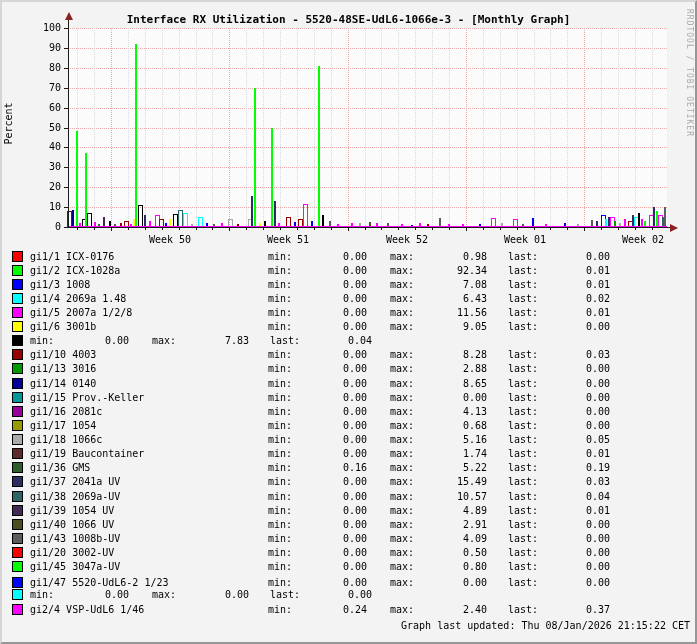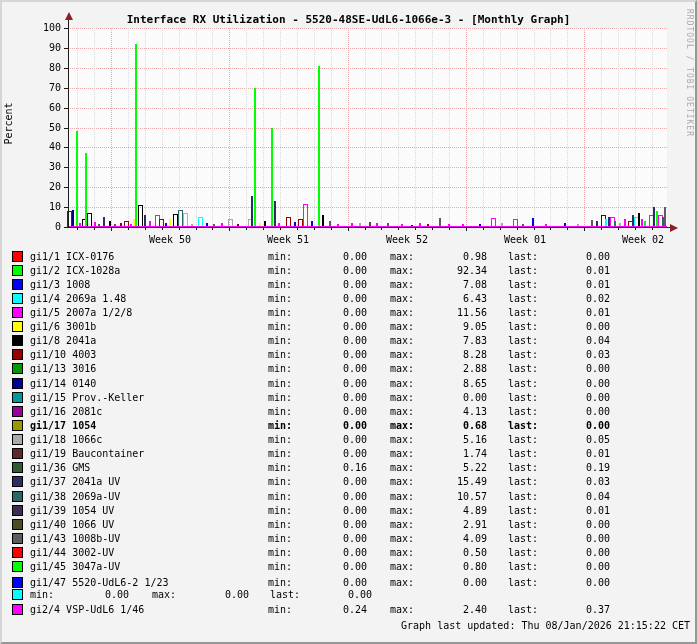--- a/index.html
+++ b/index.html
@@ -218,36 +218,36 @@
       <div class="week-label" style="left: 490px;">Week 01</div>
       <div class="week-label" style="left: 608px;">Week 02</div>
     </div>
   <div id="legend">
       <div class="lrow" style="top: 249px;"><div class="sw" style="background: rgb(255, 0, 0);"></div><div class="lname">gi1/1 ICX-0176</div><div class="lk">min:</div><div class="lv">0.00</div><div class="lk">max:</div><div class="lv2">0.98</div><div class="lk5">last:</div><div class="lv3">0.00</div></div>
       <div class="lrow" style="top: 263.12px;"><div class="sw" style="background: rgb(0, 255, 0);"></div><div class="lname">gi1/2 ICX-1028a</div><div class="lk">min:</div><div class="lv">0.00</div><div class="lk">max:</div><div class="lv2">92.34</div><div class="lk5">last:</div><div class="lv3">0.01</div></div>
       <div class="lrow" style="top: 277.24px;"><div class="sw" style="background: rgb(0, 0, 255);"></div><div class="lname">gi1/3 1008</div><div class="lk">min:</div><div class="lv">0.00</div><div class="lk">max:</div><div class="lv2">7.08</div><div class="lk5">last:</div><div class="lv3">0.01</div></div>
       <div class="lrow" style="top: 291.36px;"><div class="sw" style="background: rgb(0, 255, 255);"></div><div class="lname">gi1/4 2069a_1.48</div><div class="lk">min:</div><div class="lv">0.00</div><div class="lk">max:</div><div class="lv2">6.43</div><div class="lk5">last:</div><div class="lv3">0.02</div></div>
       <div class="lrow" style="top: 305.48px;"><div class="sw" style="background: rgb(255, 0, 255);"></div><div class="lname">gi1/5 2007a_1/2/8</div><div class="lk">min:</div><div class="lv">0.00</div><div class="lk">max:</div><div class="lv2">11.56</div><div class="lk5">last:</div><div class="lv3">0.01</div></div>
       <div class="lrow" style="top: 319.6px;"><div class="sw" style="background: rgb(255, 255, 0);"></div><div class="lname">gi1/6 3001b</div><div class="lk">min:</div><div class="lv">0.00</div><div class="lk">max:</div><div class="lv2">9.05</div><div class="lk5">last:</div><div class="lv3">0.00</div></div>
-      <div class="lrow" style="top: 333.72px;"><div class="sw" style="background: rgb(0, 0, 0);"></div><div class="lname">gi1/8 2041a</div><div class="lk">min:</div><div class="lv">0.00</div><div class="lk">max:</div><div class="lv2">7.83</div><div class="lk5">last:</div><div class="lv3">0.04</div></div>
+      <div class="lrow" style="top: 333.72px;"><div class="sw" style="background: rgb(0, 0, 0);"></div><div class="lk">min:</div><div class="lv">0.00</div><div class="lk">max:</div><div class="lv2">7.83</div><div class="lk5">last:</div><div class="lv3">0.04</div></div>
       <div class="lrow" style="top: 347.84px;"><div class="sw" style="background: rgb(153, 0, 0);"></div><div class="lname">gi1/10 4003</div><div class="lk">min:</div><div class="lv">0.00</div><div class="lk">max:</div><div class="lv2">8.28</div><div class="lk5">last:</div><div class="lv3">0.03</div></div>
       <div class="lrow" style="top: 361.96px;"><div class="sw" style="background: rgb(0, 153, 0);"></div><div class="lname">gi1/13 3016</div><div class="lk">min:</div><div class="lv">0.00</div><div class="lk">max:</div><div class="lv2">2.88</div><div class="lk5">last:</div><div class="lv3">0.00</div></div>
       <div class="lrow" style="top: 376.08px;"><div class="sw" style="background: rgb(0, 0, 153);"></div><div class="lname">gi1/14 0140</div><div class="lk">min:</div><div class="lv">0.00</div><div class="lk">max:</div><div class="lv2">8.65</div><div class="lk5">last:</div><div class="lv3">0.00</div></div>
       <div class="lrow" style="top: 390.2px;"><div class="sw" style="background: rgb(0, 153, 153);"></div><div class="lname">gi1/15 Prov.-Keller</div><div class="lk">min:</div><div class="lv">0.00</div><div class="lk">max:</div><div class="lv2">0.00</div><div class="lk5">last:</div><div class="lv3">0.00</div></div>
       <div class="lrow" style="top: 404.32px;"><div class="sw" style="background: rgb(153, 0, 153);"></div><div class="lname">gi1/16 2081c</div><div class="lk">min:</div><div class="lv">0.00</div><div class="lk">max:</div><div class="lv2">4.13</div><div class="lk5">last:</div><div class="lv3">0.00</div></div>
-      <div class="lrow" style="top: 418.44px; font-weight: bold;"><div class="sw" style="background: rgb(153, 153, 0);"></div><div class="lname">gi1/17 1054</div><div class="lk">min:</div><div class="lv">0.00</div><div class="lk">max:</div><div class="lv2">0.68</div><div class="lk5">last:</div><div class="lv3">0.00</div></div>
+      <div class="lrow" style="top: 418.44px;"><div class="sw" style="background: rgb(153, 153, 0);"></div><div class="lname">gi1/17 1054</div><div class="lk">min:</div><div class="lv">0.00</div><div class="lk">max:</div><div class="lv2">0.68</div><div class="lk5">last:</div><div class="lv3">0.00</div></div>
       <div class="lrow" style="top: 432.56px;"><div class="sw" style="background: rgb(170, 170, 170);"></div><div class="lname">gi1/18 1066c</div><div class="lk">min:</div><div class="lv">0.00</div><div class="lk">max:</div><div class="lv2">5.16</div><div class="lk5">last:</div><div class="lv3">0.05</div></div>
       <div class="lrow" style="top: 446.68px;"><div class="sw" style="background: rgb(94, 43, 43);"></div><div class="lname">gi1/19 Baucontainer</div><div class="lk">min:</div><div class="lv">0.00</div><div class="lk">max:</div><div class="lv2">1.74</div><div class="lk5">last:</div><div class="lv3">0.01</div></div>
       <div class="lrow" style="top: 460.8px;"><div class="sw" style="background: rgb(45, 92, 45);"></div><div class="lname">gi1/36 GMS</div><div class="lk">min:</div><div class="lv">0.16</div><div class="lk">max:</div><div class="lv2">5.22</div><div class="lk5">last:</div><div class="lv3">0.19</div></div>
       <div class="lrow" style="top: 474.92px;"><div class="sw" style="background: rgb(45, 45, 102);"></div><div class="lname">gi1/37 2041a_UV</div><div class="lk">min:</div><div class="lv">0.00</div><div class="lk">max:</div><div class="lv2">15.49</div><div class="lk5">last:</div><div class="lv3">0.03</div></div>
       <div class="lrow" style="top: 489.04px;"><div class="sw" style="background: rgb(45, 102, 102);"></div><div class="lname">gi1/38 2069a-UV</div><div class="lk">min:</div><div class="lv">0.00</div><div class="lk">max:</div><div class="lv2">10.57</div><div class="lk5">last:</div><div class="lv3">0.04</div></div>
       <div class="lrow" style="top: 503.16px; justify-content: flex-end;"><div class="sw" style="background: rgb(63, 43, 86);"></div><div class="lname">gi1/39 1054_UV</div><div class="lk">min:</div><div class="lv">0.00</div><div class="lk">max:</div><div class="lv2">4.89</div><div class="lk5">last:</div><div class="lv3">0.01</div></div>
       <div class="lrow" style="top: 517.28px;"><div class="sw" style="background: rgb(77, 77, 34);"></div><div class="lname">gi1/40 1066_UV</div><div class="lk">min:</div><div class="lv">0.00</div><div class="lk">max:</div><div class="lv2">2.91</div><div class="lk5">last:</div><div class="lv3">0.00</div></div>
       <div class="lrow" style="top: 531.4px;"><div class="sw" style="background: rgb(92, 92, 92);"></div><div class="lname">gi1/43 1008b-UV</div><div class="lk">min:</div><div class="lv">0.00</div><div class="lk">max:</div><div class="lv2">4.09</div><div class="lk5">last:</div><div class="lv3">0.00</div></div>
-      <div class="lrow" style="top: 545.52px;"><div class="sw" style="background: rgb(255, 0, 0);"></div><div class="lname">gi1/44 3002-UV</div><div class="lk">min:</div><div class="lv">0.00</div><div class="lk">max:</div><div class="lv2">0.50</div><div class="lk5">last:</div><div class="lv3">0.00</div></div>
+      <div class="lrow" style="top: 545.52px;"><div class="sw" style="background: rgb(255, 0, 0);"></div><div class="lname">gi1/20 3002-UV</div><div class="lk">min:</div><div class="lv">0.00</div><div class="lk">max:</div><div class="lv2">0.50</div><div class="lk5">last:</div><div class="lv3">0.00</div></div>
       <div class="lrow" style="top: 559.64px;"><div class="sw" style="background: rgb(0, 255, 0);"></div><div class="lname">gi1/45 3047a-UV</div><div class="lk">min:</div><div class="lv">0.00</div><div class="lk">max:</div><div class="lv2">0.80</div><div class="lk5">last:</div><div class="lv3">0.00</div></div>
       <div class="lrow" style="top: 573.76px; align-items: flex-end;"><div class="sw" style="background: rgb(0, 0, 255);"></div><div class="lname">gi1/47 5520-UdL6-2_1/23</div><div class="lk">min:</div><div class="lv">0.00</div><div class="lk">max:</div><div class="lv2">0.00</div><div class="lk5">last:</div><div class="lv3">0.00</div></div>
       <div class="lrow" style="top: 587.88px;"><div class="sw" style="background: rgb(0, 255, 255);"></div><div class="lk">min:</div><div class="lv">0.00</div><div class="lk">max:</div><div class="lv2">0.00</div><div class="lk5">last:</div><div class="lv3">0.00</div></div>
       <div class="lrow" style="top: 602px;"><div class="sw" style="background: rgb(255, 0, 255);"></div><div class="lname">gi2/4 VSP-UdL6_1/46</div><div class="lk">min:</div><div class="lv">0.24</div><div class="lk">max:</div><div class="lv2">2.40</div><div class="lk5">last:</div><div class="lv3">0.37</div></div>
     </div>
 
   <div class="footer">Graph last updated: Thu 08/Jan/2026 21:15:22 CET</div>
 <div class="ytick-mark" style="top: 227px;"></div>
     <div class="ytick-mark" style="top: 207.1px;"></div>
     <div class="ytick-mark" style="top: 187.2px;"></div>

